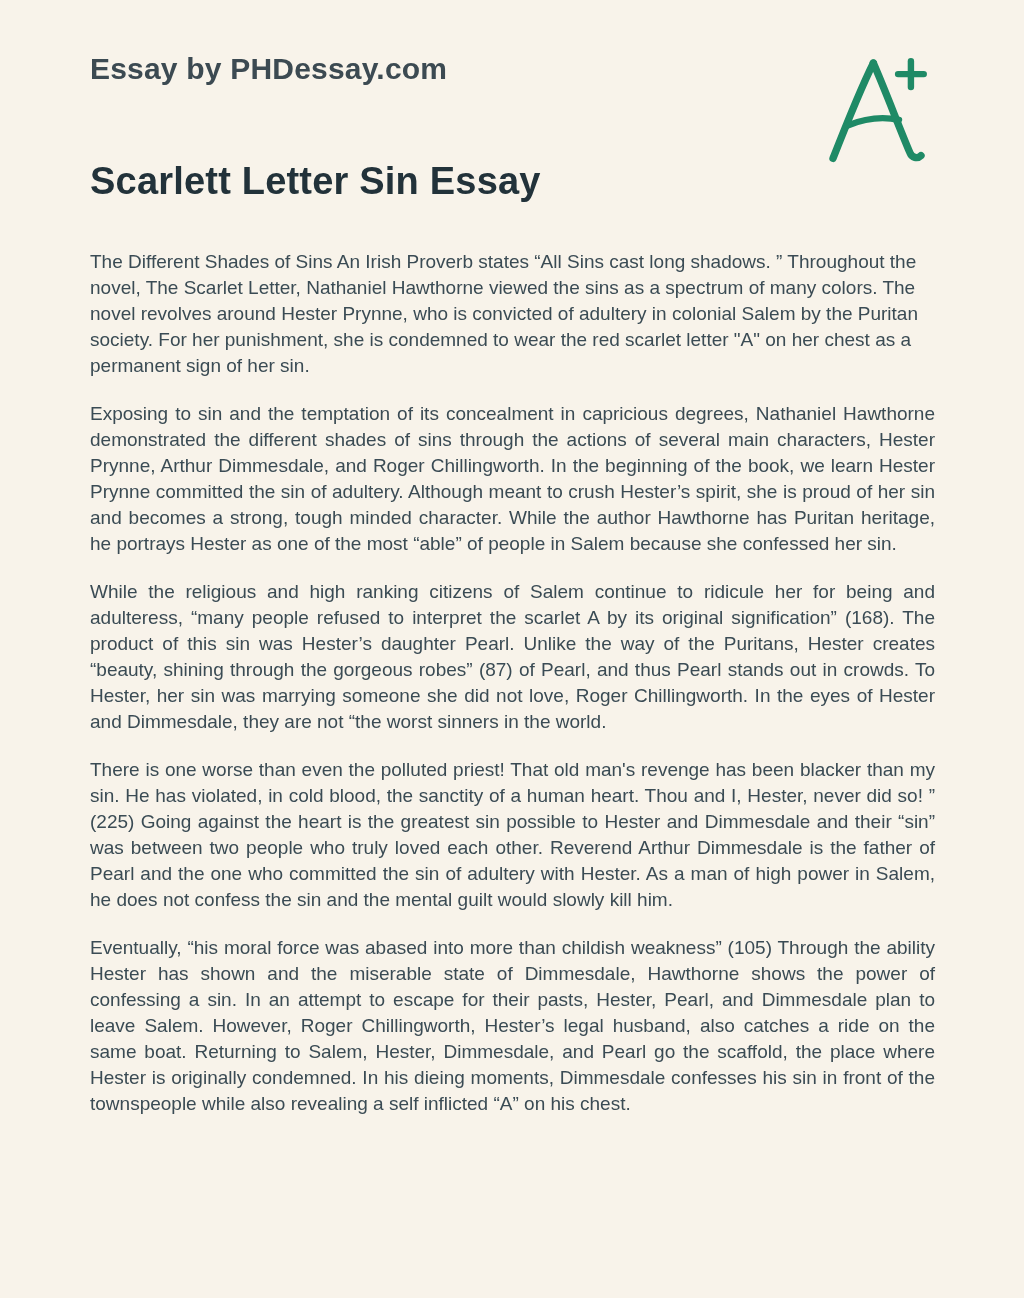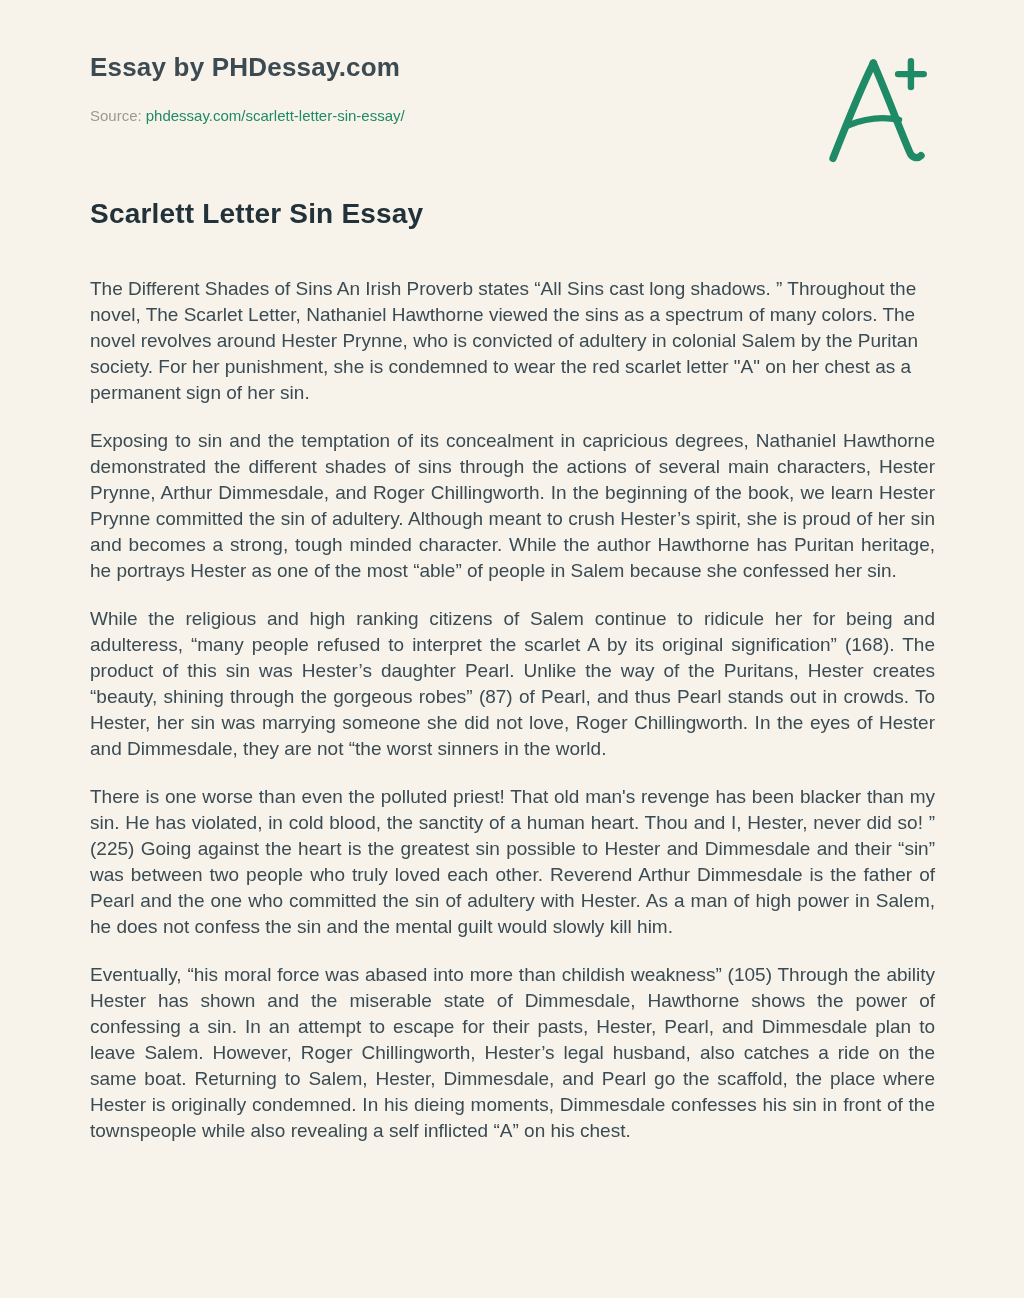--- a/index.html
+++ b/index.html
@@ -10,21 +10,21 @@
     font-family: "Liberation Sans", "DejaVu Sans", sans-serif;
     color: #3a4b54;
   }
   .page {
     position: relative;
     width: 1024px;
     min-height: 1298px;
     padding: 52px 89px 60px 90px;
   }
   .byline {
-    font-size: 26px;
+    font-size: 30px;
     font-weight: 700;
     color: #3c4a52;
     letter-spacing: 0.2px;
   }
   .source-line {
     margin-top: 24px;
     font-size: 15px;
   }
   .source-label {
     color: #9a9a92;
@@ -36,21 +36,21 @@
   }
   .logo {
     position: absolute;
     top: 52px;
     right: 92px;
     width: 110px;
     height: 112px;
   }
   .title {
     margin-top: 74px;
-    font-size: 28px;
+    font-size: 38px;
     font-weight: 700;
     color: #22323a;
     letter-spacing: 0.2px;
   }
   .essay-body {
     margin-top: 46px;
   }
   .essay-body p {
     font-size: 19px;
     line-height: 26px;
@@ -62,23 +62,20 @@
     text-align: left;
   }
 </style>
 </head>
 <body>
 
 <div class="page">
 
   <div class="byline">Essay by PHDessay.com</div>
 
-  <div class="source-line">
-    <span class="source-label">Source:</span><a class="source-link" href="#">phdessay.com/scarlett-letter-sin-essay/</a>
-  </div>
 
   <div class="logo">
     <svg width="110" height="112" viewBox="0 0 120 122" fill="none" xmlns="http://www.w3.org/2000/svg">
       <path d="M12 116 C30 70 44 36 56 12" stroke="#1f8a66" stroke-width="8" stroke-linecap="round" fill="none"></path>
       <path d="M56 12 C70 44 84 82 96 110 C98 115 104 117 108 113" stroke="#1f8a66" stroke-width="8" stroke-linecap="round" fill="none"></path>
       <path d="M28 80 C48 72 66 70 84 74" stroke="#1f8a66" stroke-width="7" stroke-linecap="round" fill="none"></path>
       <path d="M97 10 L97 38" stroke="#1f8a66" stroke-width="7" stroke-linecap="round"></path>
       <path d="M83 24 L111 24" stroke="#1f8a66" stroke-width="7" stroke-linecap="round"></path>
     </svg>
   </div>

